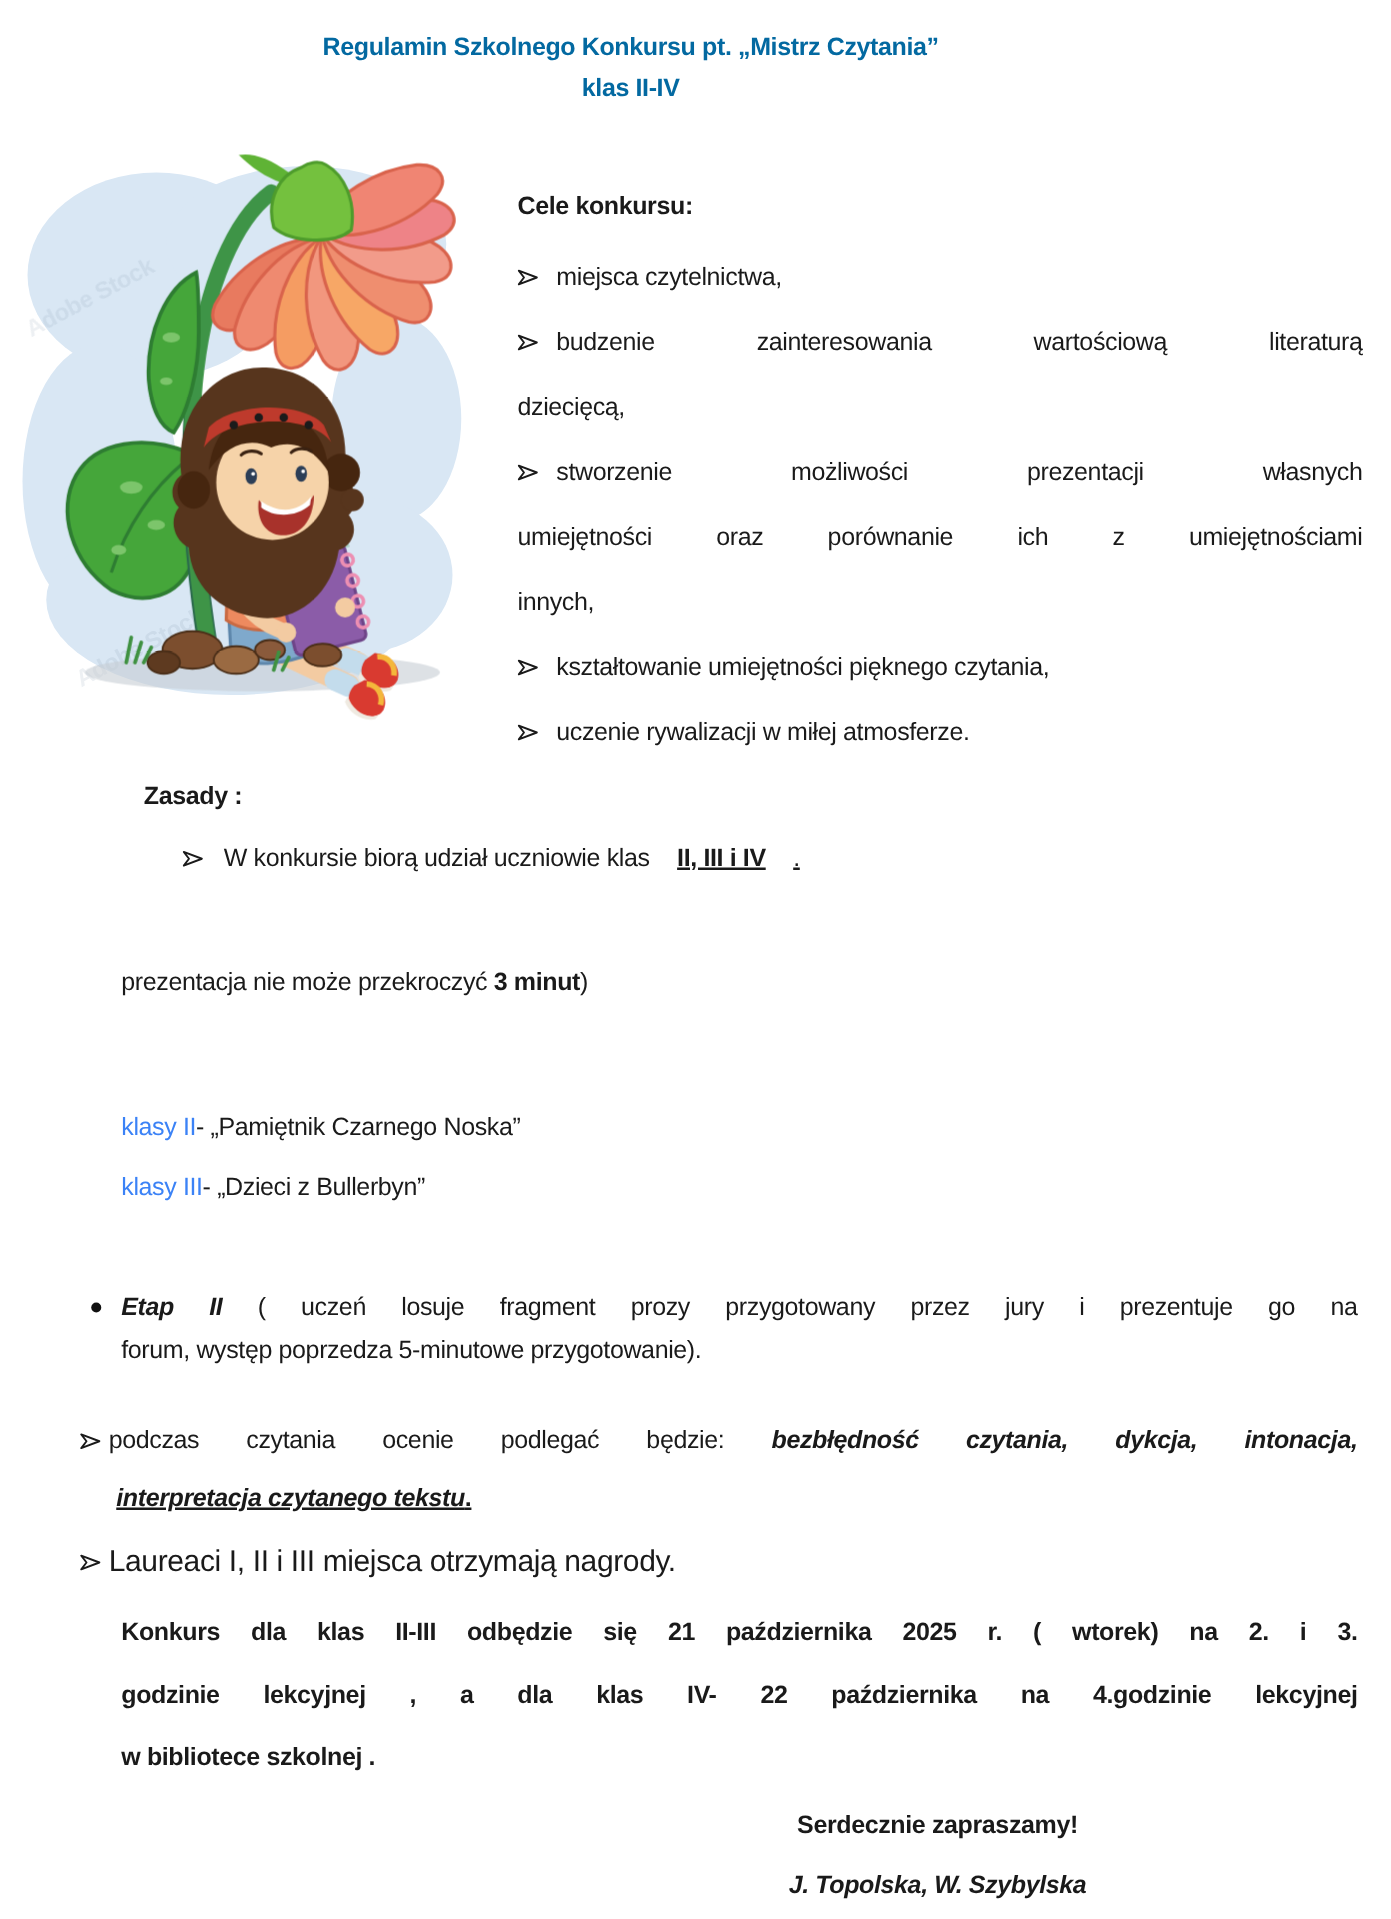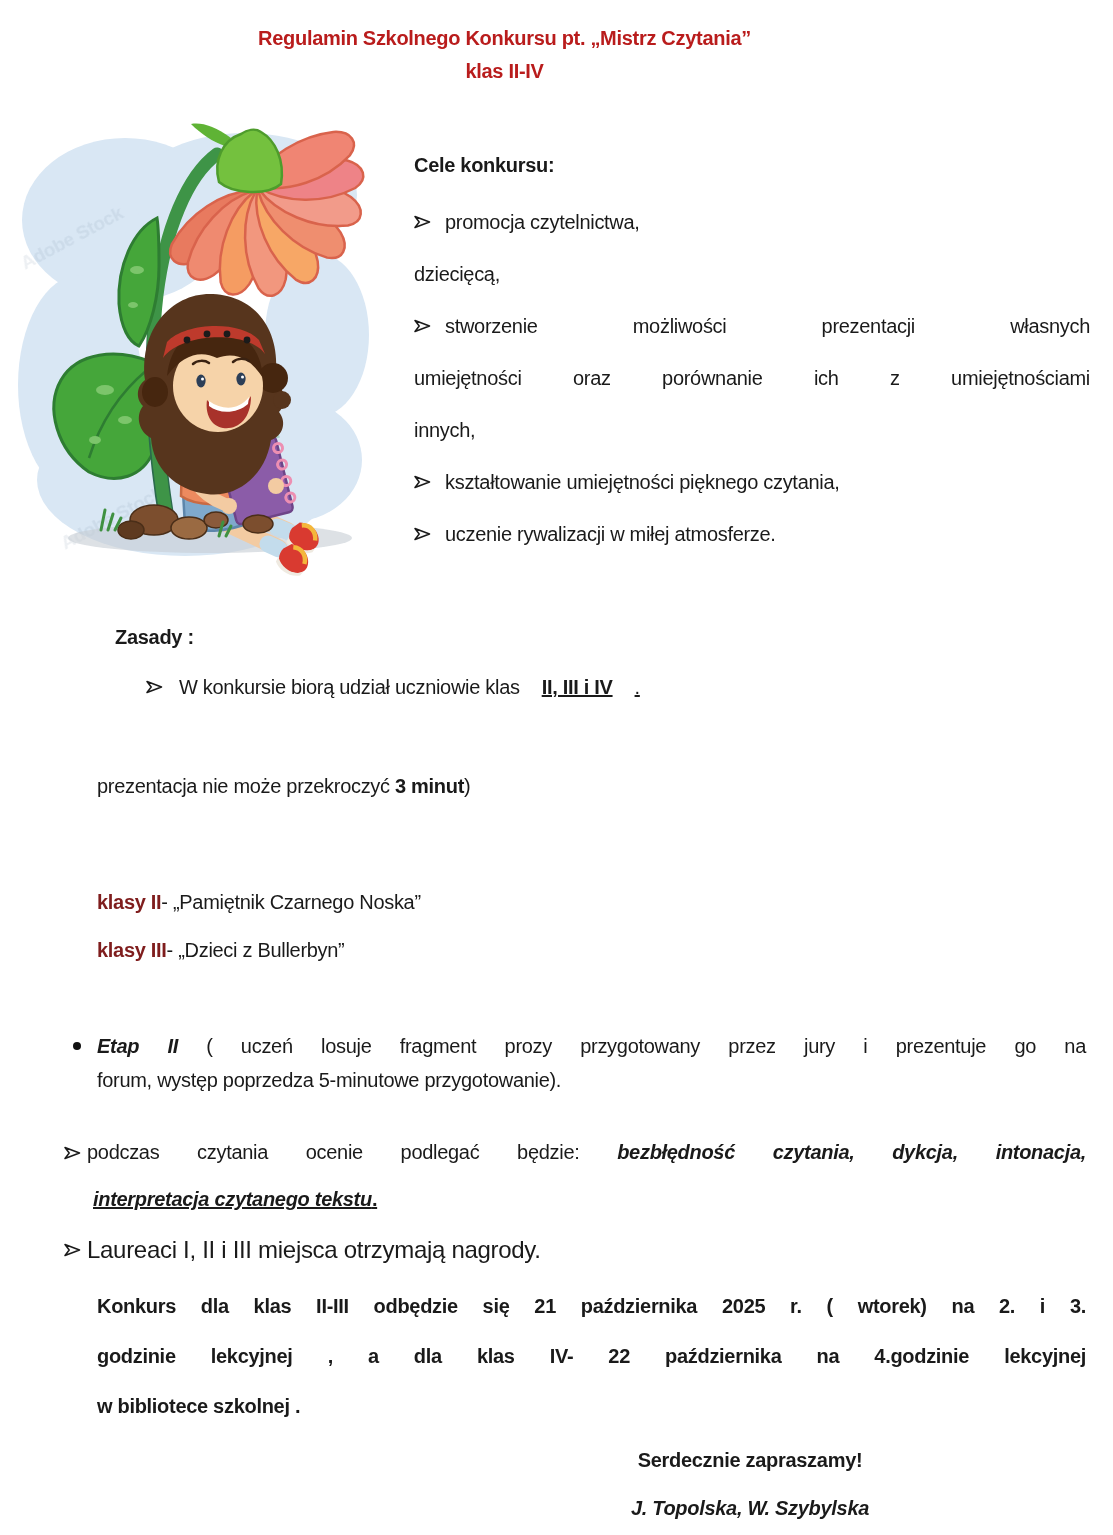--- a/index.html
+++ b/index.html
@@ -3,26 +3,26 @@
 <meta charset="utf-8">
 <style>
   html,body{margin:0;padding:0;background:#ffffff;}
   .page{
     position:relative; width:1113px; height:1535px; background:#ffffff;
     font-family:"Liberation Sans", sans-serif; color:#1a1a1a;
     letter-spacing:-0.3px; overflow:hidden;
   }
   .doc-title{
     position:absolute; top:22px; left:0; width:1009px; text-align:center;
-    font-size:20px; font-weight:bold; line-height:33px; color:#b91c1c;
+    font-size:20px; font-weight:bold; line-height:33px; color:#0369a1;
   }
   .illu{ position:absolute; left:5px; top:90px; width:385px; height:505px; }
   .b{ font-weight:bold; }
   .bi{ font-weight:bold; font-style:italic; }
-  .blue{ color:#7f1d1d; font-weight:bold; }
+  .blue{ color:#3b82f6; font-weight:normal; }
   .stretch{ text-align:justify; text-align-last:justify; }
 
   .row{ display:flex; }
   .bullet-col{ flex:none; display:flex; align-items:center; }
   .txt{ flex:1; min-width:0; }
 
   
   .goals{ position:absolute; left:414px; top:150px; width:676px; }
   .goals .heading{ font-size:20px; font-weight:bold; line-height:30px; margin-bottom:16px; }
   .goals .row{ line-height:52px; height:52px; font-size:20px; }
@@ -216,21 +216,29 @@
 
   <section class="goals">
     <div class="heading">Cele konkursu:</div>
 
     <div class="row">
       <span class="bullet-col">
           <svg class="arrow-svg" width="17" height="14" viewBox="0 0 17 14">
             <use href="#arrow-glyph"></use>
           </svg>
         </span>
-      <div class="txt">promocja czytelnictwa,</div>
+      <div class="txt">miejsca czytelnictwa,</div>
+    </div>
+    <div class="row">
+      <span class="bullet-col">
+          <svg class="arrow-svg" width="17" height="14" viewBox="0 0 17 14">
+            <use href="#arrow-glyph"></use>
+          </svg>
+        </span>
+      <div class="txt stretch">budzenie zainteresowania wartościową literaturą</div>
     </div>
     <div class="row cont">
       <div class="txt">dziecięcą,</div>
     </div>
     <div class="row">
       <span class="bullet-col">
           <svg class="arrow-svg" width="17" height="14" viewBox="0 0 17 14">
             <use href="#arrow-glyph"></use>
           </svg>
         </span>

